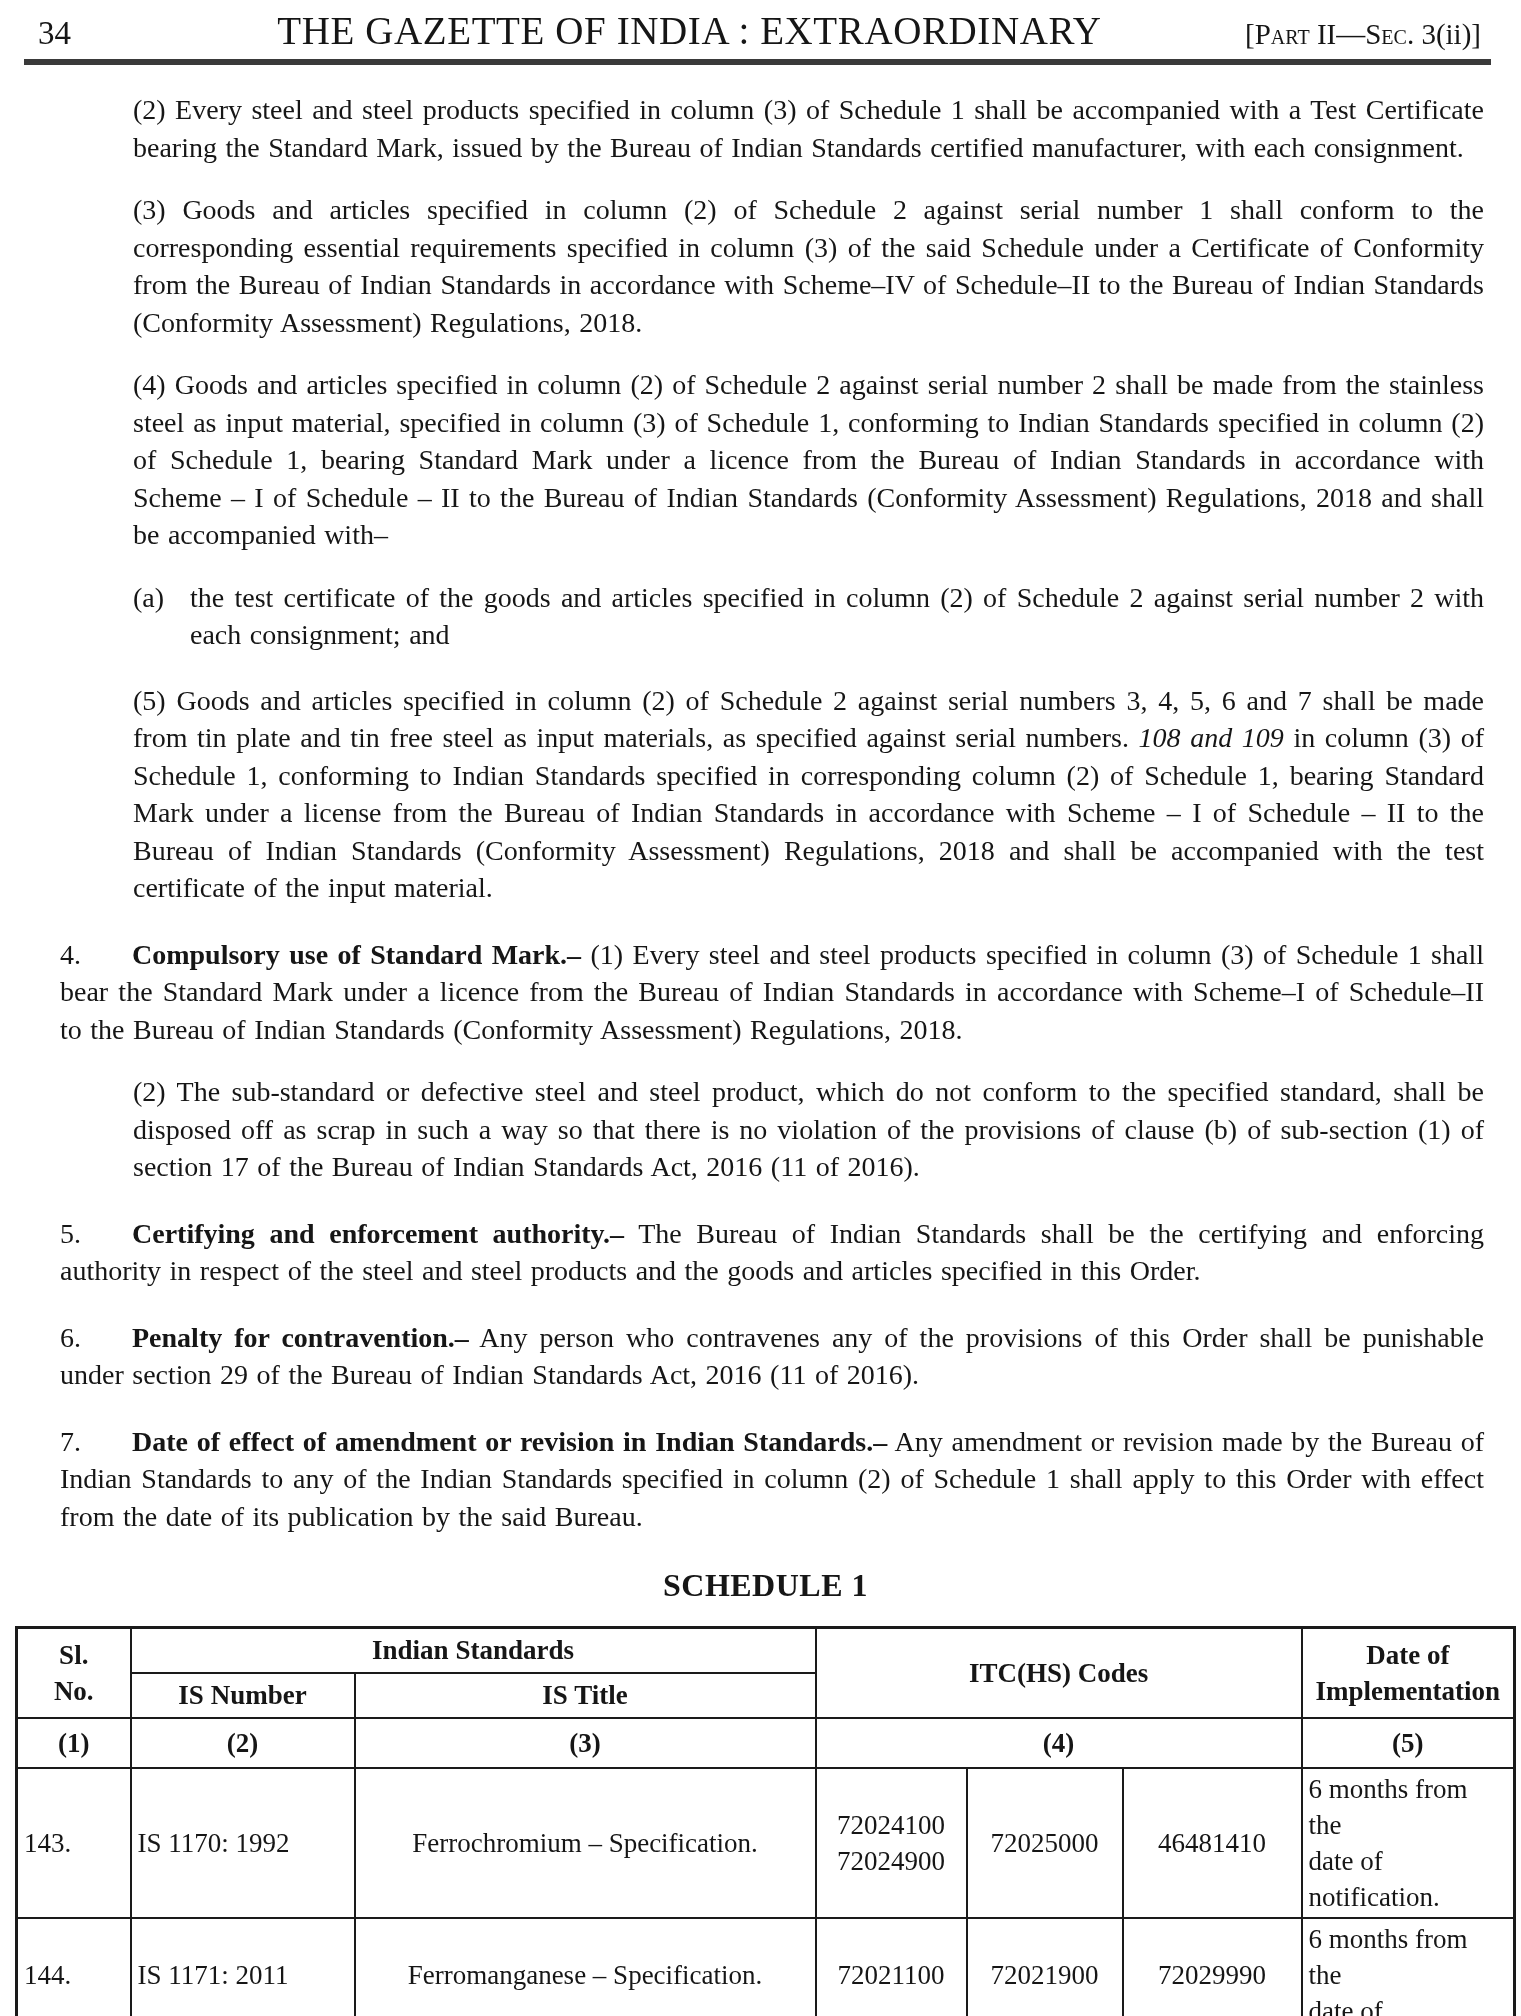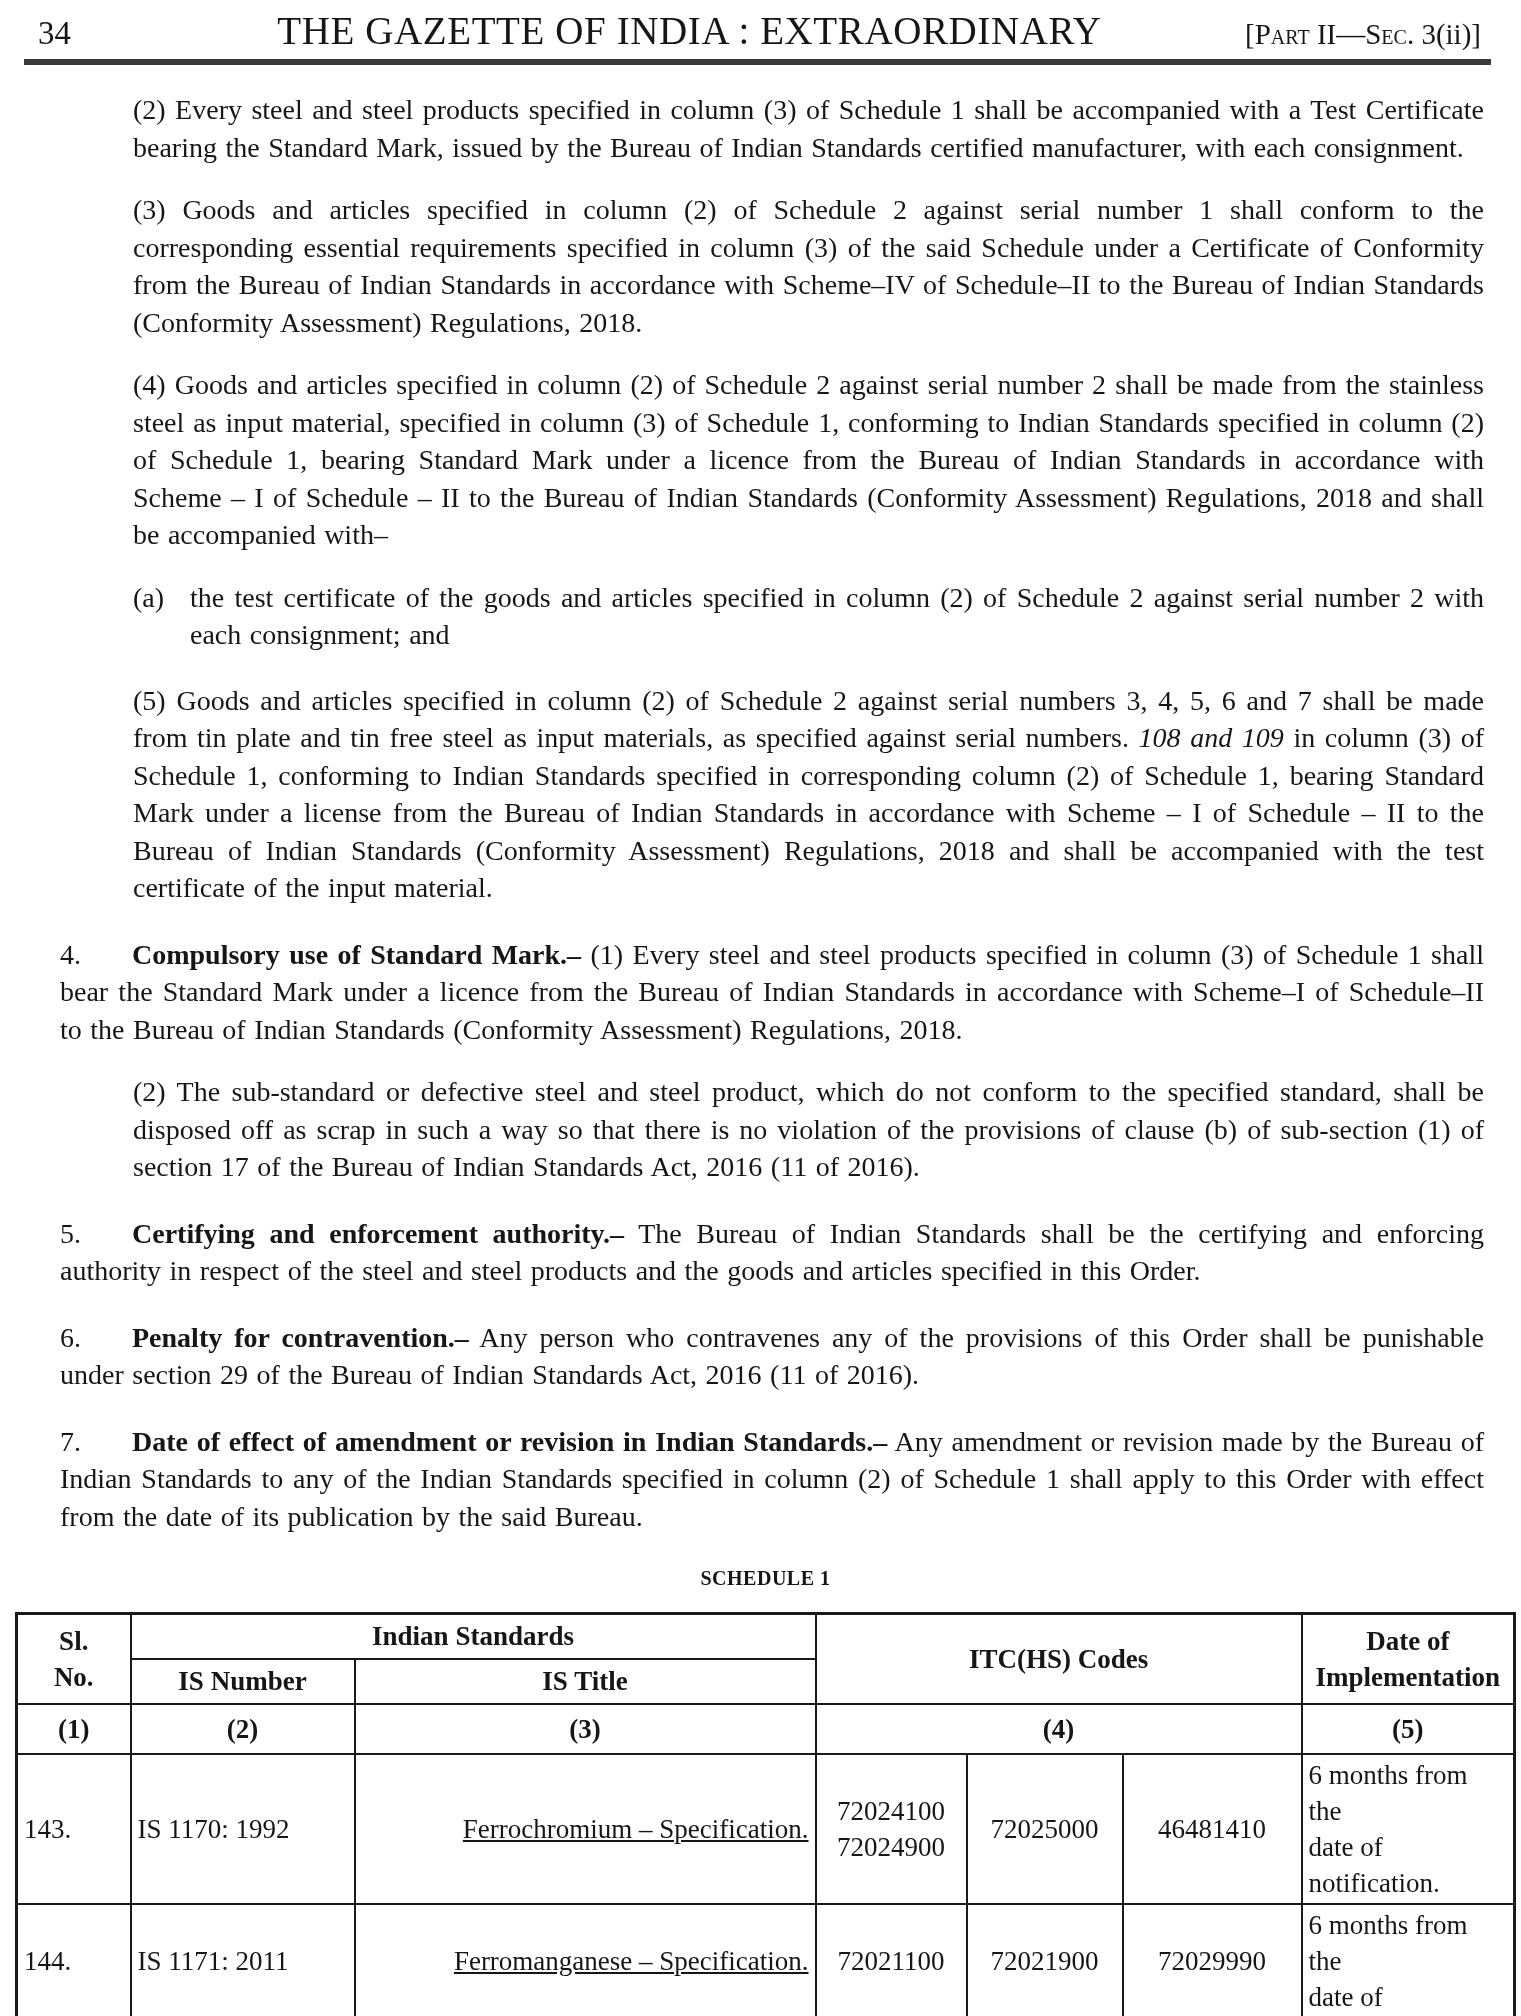--- a/index.html
+++ b/index.html
@@ -44,21 +44,21 @@
   .section { margin-top: 29px; }
   .secnum { display: inline-block; width: 72px; }
   .item { margin-left: 73px; padding-left: 57px; margin-top: 25px; }
   .ilabel { display: inline-block; width: 57px; margin-left: -57px; }
   b { font-weight: bold; }
   i { font-style: italic; }
   
   .sched-title {
     margin: 32px 0 22px 10px;
     text-align: center;
-    font-size: 20px;
+    font-size: 32px;
     font-weight: bold;
     letter-spacing: 0.5px;
   }
   table.sched {
     border-collapse: collapse;
     table-layout: fixed;
     width: 1498px;
     margin-left: 15px;
     border: 3px solid #1a1a1a;
     border-bottom: 8px solid #101010;
@@ -74,21 +74,21 @@
   table.sched th { font-weight: bold; text-align: center; }
   .pre { white-space: pre-line; }
   tr.hrow1 { height: 45px; }
   tr.hrow2 { height: 45px; }
   tr.numrow { height: 50px; }
   tr.numrow td { font-weight: bold; text-align: center; }
   tr.r143 { height: 112px; }
   tr.r144 { height: 76px; }
   td.c-sl   { text-align: left; }
   td.c-isnum{ text-align: left; padding-left: 16px; }
-  td.c-title{ text-align: right; padding-left: 14px; text-decoration: underline; }
+  td.c-title{ text-align: center; padding-left: 14px; }
   td.c-itc  { text-align: center; }
   td.c-date { text-align: left; padding-left: 11px; line-height: 36px; }
 </style>
 </head>
 <body>
 
 <div class="page">
 
   <div class="hdr">
     <span class="pageno">34</span>

